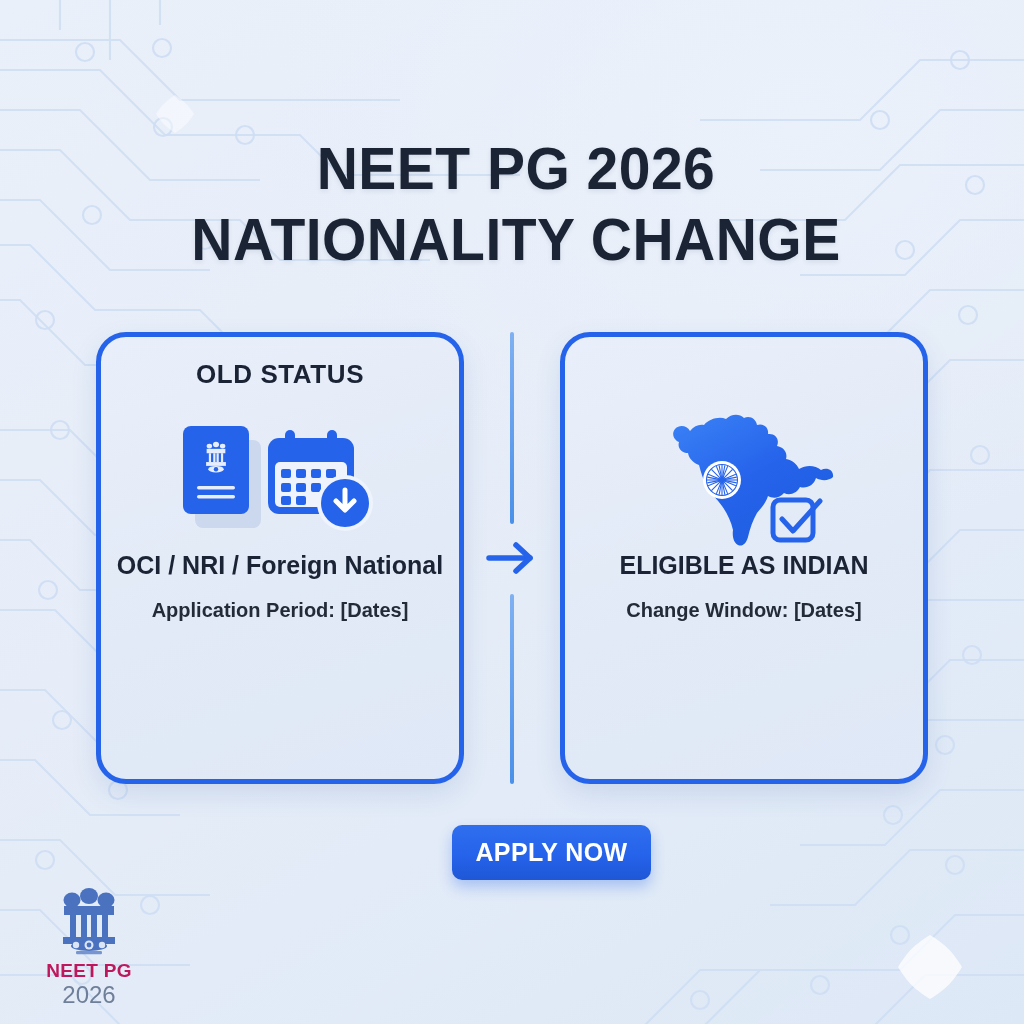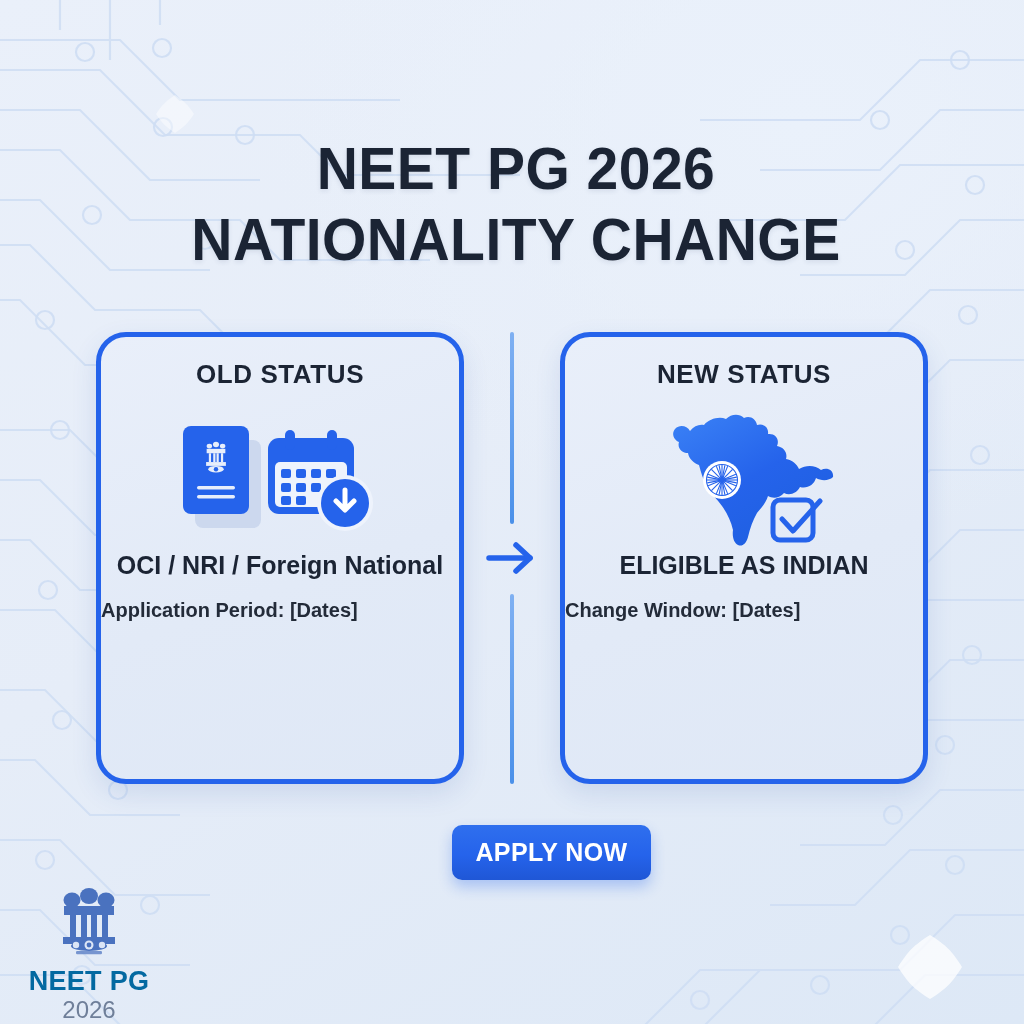--- a/index.html
+++ b/index.html
@@ -65,21 +65,21 @@
     display:flex; align-items:center; justify-content:center;
   }
   .card-main-label {
     position:absolute; top:214px; left:0; width:100%;
     text-align:center;
     font-size:25px; font-weight:bold;
     color:#1b2434;
   }
   .card-sub-label {
     position:absolute; top:262px; left:0; width:100%;
-    text-align:left;
+    text-align:center;
     font-size:20px; font-weight:bold;
     color:#232b39;
   }
 
   
   .divider-col {
     position:absolute; top:332px; left:497px;
     width:30px; height:452px;
   }
   .divider-line {
@@ -109,23 +109,23 @@
     margin-left:39px;
   }
 
   
   .brand-logo {
     position:absolute; left:28px; top:884px;
     width:122px; text-align:center;
   }
   .brand-emblem { display:block; margin:0 auto; }
   .brand-name {
-    margin-top:10px;
-    font-size:27px; font-weight:bold;
-    color:#0369a1; letter-spacing:0.3px;
+    margin-top:4px;
+    font-size:19px; font-weight:bold;
+    color:#be185d; letter-spacing:0.3px;
   }
   .brand-year {
     margin-top:-1px;
     font-size:24px; font-weight:normal;
     color:#6f7f99;
   }
 </style>
 </head>
 <body>
 
@@ -264,21 +264,20 @@
           <path d="M172 72 v18 M163 83 l9 9 l9 -9" stroke="#ffffff" stroke-width="5" stroke-linecap="round" stroke-linejoin="round" fill="none"></path>
         </g>
       </svg>
     </div>
 
     <div class="card-main-label">OCI / NRI / Foreign National</div>
     <div class="card-sub-label">Application Period: [Dates]</div>
   </div>
 
   <div class="status-card right">
-    <div class="card-heading">NEW STATUS</div>
 
     <div class="card-icon-area">
       <svg width="190" height="142" viewBox="0 0 190 142" xmlns="http://www.w3.org/2000/svg">
         <defs>
           <linearGradient id="mapGrad" x1="0" y1="0" x2="0.7" y2="1">
             <stop offset="0%" stop-color="#3b82f6"></stop>
             <stop offset="55%" stop-color="#2563eb"></stop>
             <stop offset="100%" stop-color="#1e5fe0"></stop>
           </linearGradient>
         </defs>

